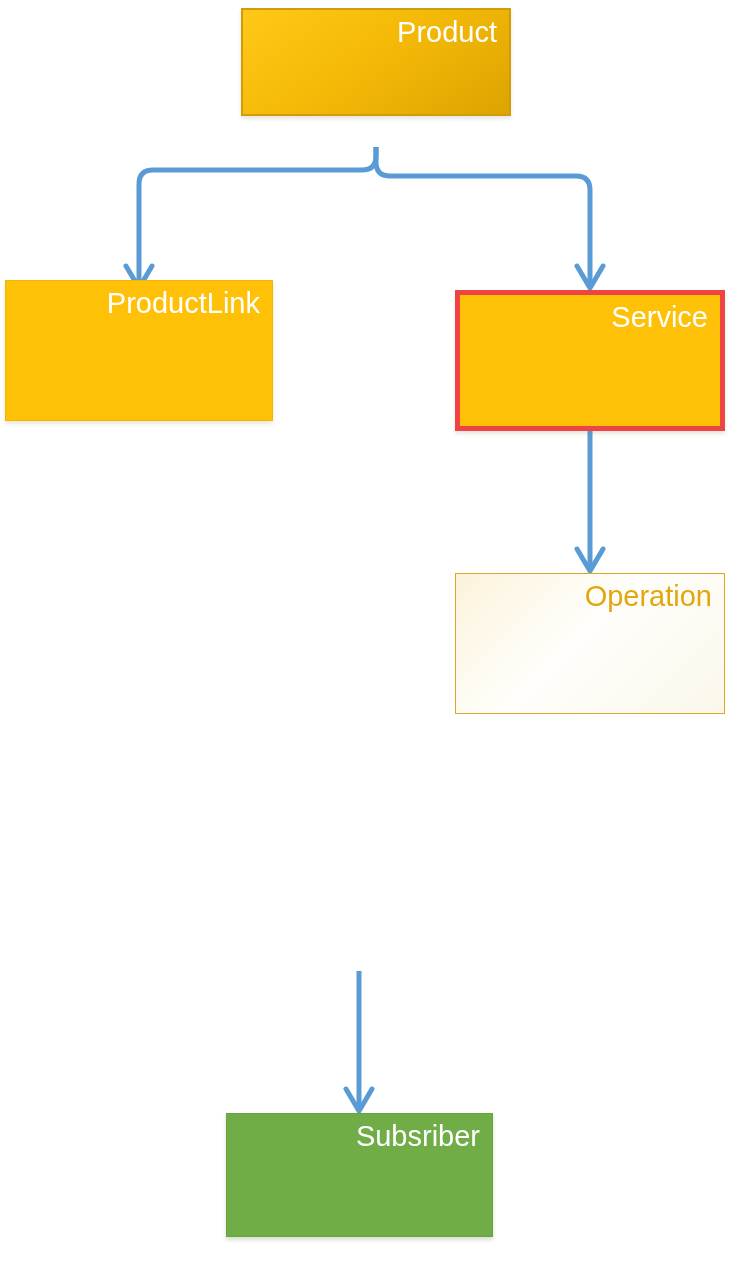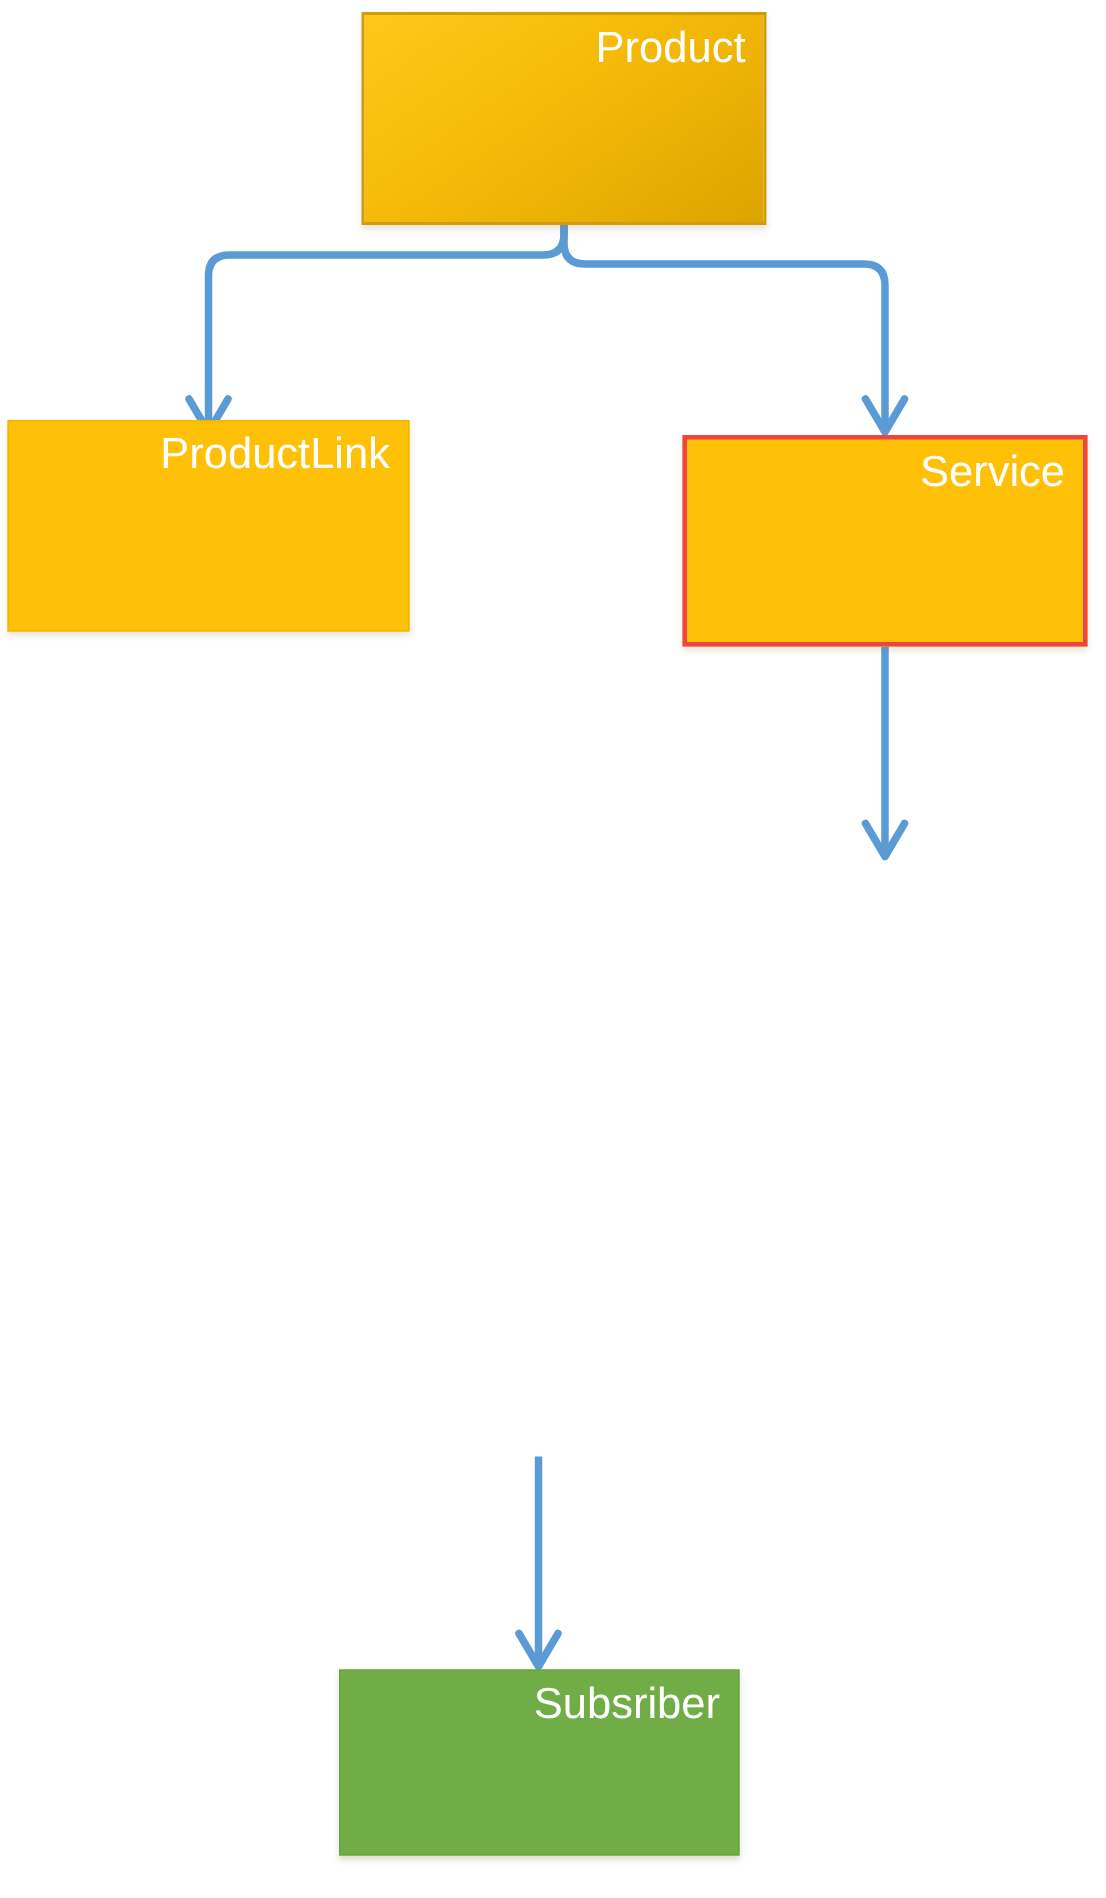--- a/index.html
+++ b/index.html
@@ -27,33 +27,33 @@
     position: absolute;
     box-sizing: border-box;
     text-align: right;
     font-size: 29px;
     line-height: 1.25;
     padding: 4px 12px 0 0;
     color: #ffffff;
     box-shadow: 0 3px 4px rgba(130,120,70,0.18);
   }
   .node-product {
-    left: 241px; top: 8px; width: 270px; height: 142px;
+    left: 241px; top: 8px; width: 270px; height: 108px;
     background: linear-gradient(145deg, #ffc817 0%, #f5ba08 45%, #dda400 100%);
     border: 2px solid #d09b0c;
   }
   .node-productlink {
     left: 5px; top: 280px; width: 268px; height: 141px;
     background: #ffc008;
     border: 1px solid #f2b600;
   }
   .node-service {
     left: 455px; top: 290px; width: 270px; height: 141px;
     background: #ffc008;
-    border: 3px solid #ef4444;
+    border: 5px solid #ef4444;
   }
   .node-operation {
     left: 455px; top: 573px; width: 270px; height: 141px;
     background: linear-gradient(135deg, #fbf3da 0%, #fffefb 45%, #fbf7ea 100%);
     border: 1px solid #e0a726;
     color: #e2a70f;
     box-shadow: none;
   }
   .node-document {
     left: 226px; top: 831px; width: 267px; height: 140px;
@@ -93,19 +93,22 @@
   </div>
 
   <div class="node node-productlink">
     <span>ProductLink</span>
   </div>
 
   <div class="node node-service">
     <span>Service</span>
   </div>
 
+  <div class="node node-operation">
+    <span>Operation</span>
+  </div>
 
 
   <div class="node node-subscriber">
     <span>Subsriber</span>
   </div>
 
 </div>
 
 </body></html>

